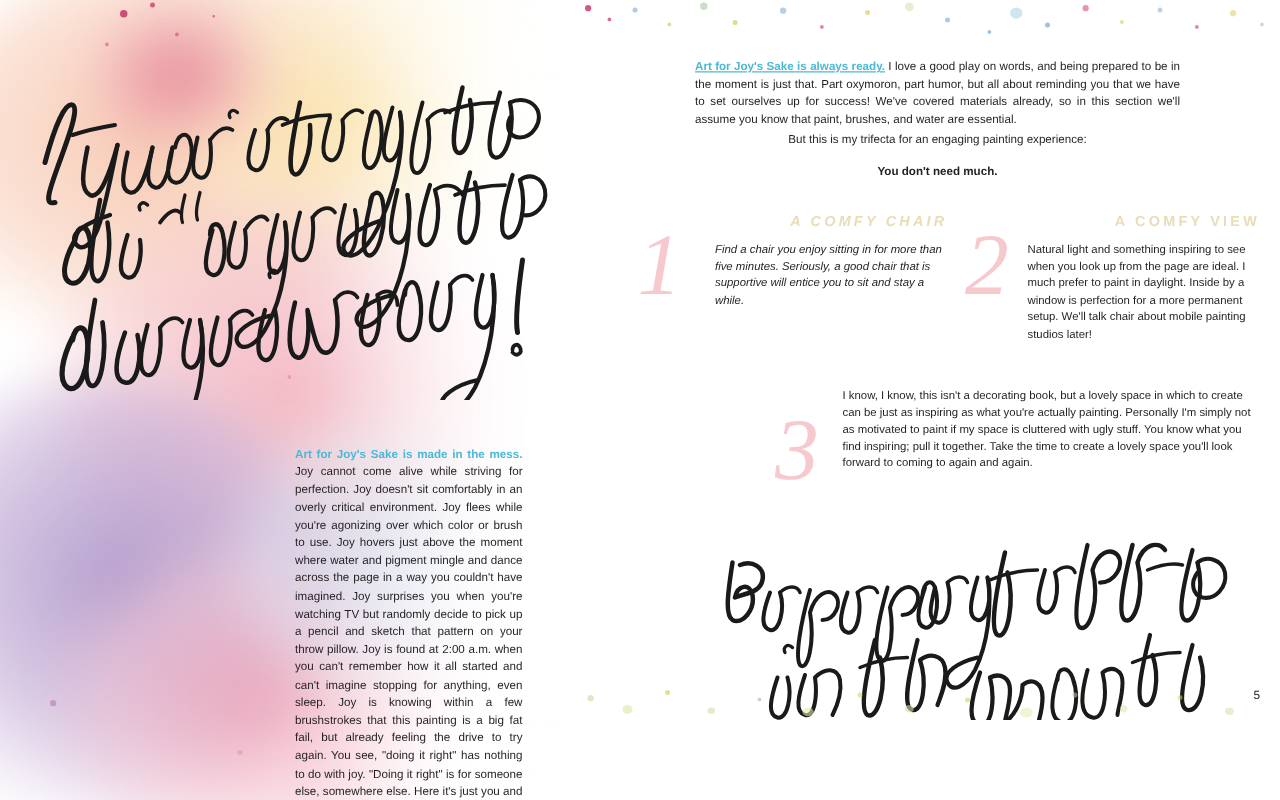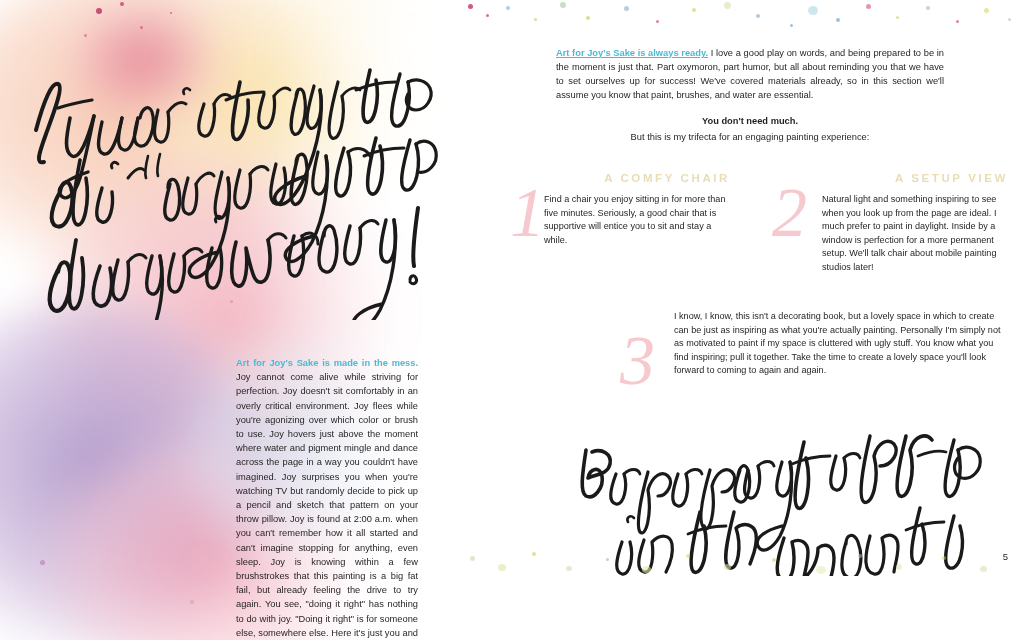--- a/index.html
+++ b/index.html
@@ -172,21 +172,21 @@
   }
   .block-body {
     font-size: 9.1px;
     line-height: 13.6px;
     color: #231f20;
     text-align: left;
   }
 
   .block-1 { left: 60px; top: 172px; width: 230px; }
   .block-1 .big-num { left: -6px; top: 6px; }
-  .block-1 .block-inner { margin-left: 28px; width: 186px; }
+  .block-1 .block-inner { margin-left: 56px; width: 186px; font-style: italic; }
 
   .block-2 { left: 322px; top: 172px; width: 230px; }
   .block-2 .big-num { left: -6px; top: 6px; }
   .block-2 .block-inner { margin-left: 44px; width: 186px; }
 
   .block-3 { left: 170px; top: 310px; width: 382px; }
   .block-3 .big-num { left: -6px; top: 16px; }
   .block-3 .block-inner { margin-left: 48px; width: 334px; }
 
   
@@ -354,36 +354,36 @@
       <div class="speck" style="left:410px;top:4px;width:5px;height:5px;background:#c9305f;opacity:.5"></div>
       <div class="speck" style="left:440px;top:16px;width:3px;height:3px;background:#d8d36a;opacity:.7"></div>
       <div class="speck" style="left:470px;top:6px;width:4px;height:4px;background:#8fb4d4;opacity:.6"></div>
       <div class="speck" style="left:500px;top:20px;width:3px;height:3px;background:#c9305f;opacity:.6"></div>
       <div class="speck" style="left:528px;top:8px;width:5px;height:5px;background:#d8d36a;opacity:.6"></div>
       <div class="speck" style="left:552px;top:18px;width:3px;height:3px;background:#a7c6a2;opacity:.6"></div>
     </div>
 
     <div class="intro-block">
       <span class="lead">Art for Joy's Sake is always ready.</span><span> I love a good play on words, and being prepared to be in the moment is just that. Part oxymoron, part humor, but all about reminding you that we have to set ourselves up for success! We've covered materials already, so in this section we'll assume you know that paint, brushes, and water are essential.</span>
+      <div class="center-line sub">But this is my trifecta for an engaging painting experience:</div>
       <div class="center-line">You don't need much.</div>
-      <div class="center-line sub">But this is my trifecta for an engaging painting experience:</div>
     </div>
 
     <div class="num-block block-1">
       <div class="big-num">1</div>
       <div class="block-inner">
         <div class="block-title">A COMFY CHAIR</div>
         <div class="block-body">Find a chair you enjoy sitting in for more than five minutes. Seriously, a good chair that is supportive will entice you to sit and stay a while.</div>
       </div>
     </div>
 
     <div class="num-block block-2">
       <div class="big-num">2</div>
       <div class="block-inner">
-        <div class="block-title">A SETUP VIEW</div>
+        <div class="block-title">A COMFY VIEW</div>
         <div class="block-body">Natural light and something inspiring to see when you look up from the page are ideal. I much prefer to paint in daylight. Inside by a window is perfection for a more permanent setup. We'll talk chair about mobile painting studios later!</div>
       </div>
     </div>
 
     <div class="num-block block-3">
       <div class="big-num">3</div>
       <div class="block-inner">
         <div class="block-body">I know, I know, this isn't a decorating book, but a lovely space in which to create can be just as inspiring as what you're actually painting. Personally I'm simply not as motivated to paint if my space is cluttered with ugly stuff. You know what you find inspiring; pull it together. Take the time to create a lovely space you'll look forward to coming to again and again.</div>
       </div>
     </div>

